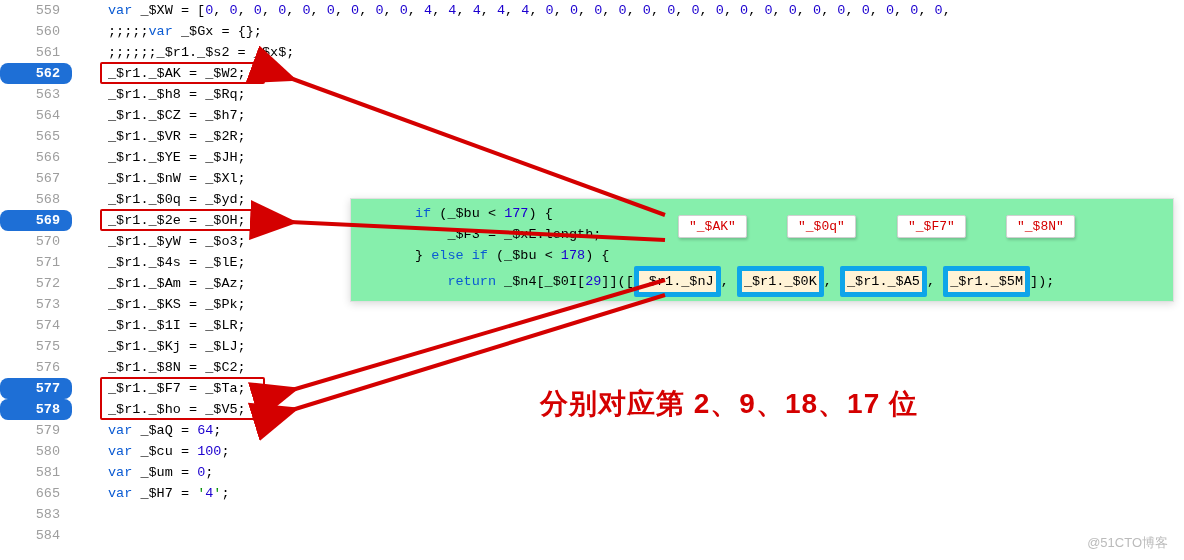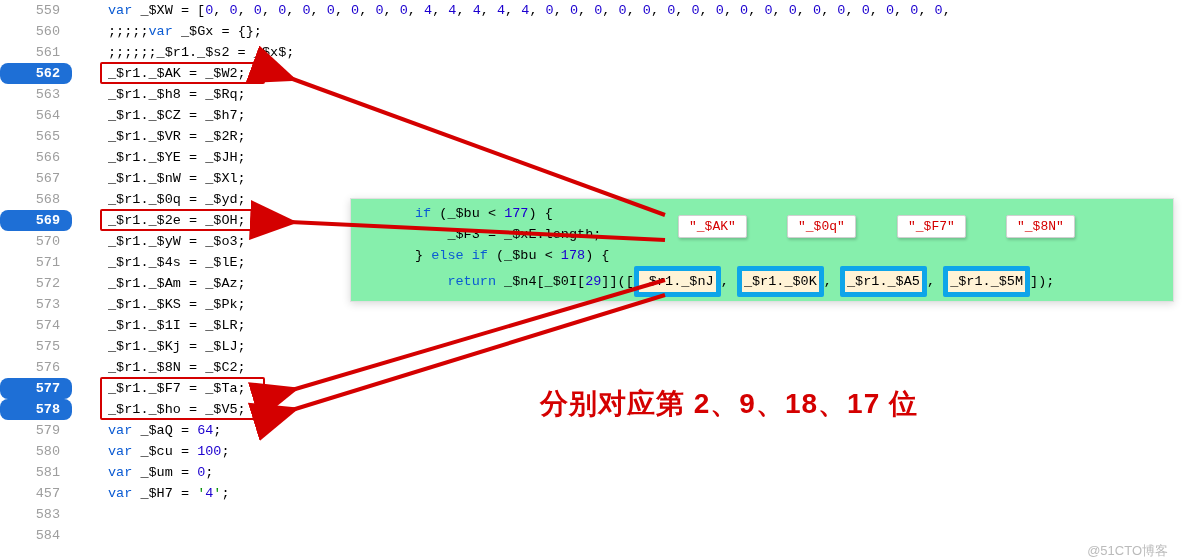--- a/index.html
+++ b/index.html
@@ -101,21 +101,21 @@
     top: 385px;
     font-size: 28px;
     font-weight: 800;
     color: #d40000;
     letter-spacing: 1px;
     font-family: "Microsoft YaHei", "PingFang SC", sans-serif;
   }
   .watermark {
     position: absolute;
     right: 16px;
-    bottom: 0;
+    bottom: 8px;
     color: #bbbbbb;
     font-size: 13px;
     font-family: "Microsoft YaHei", sans-serif;
   }
   svg.arrows {
     position: absolute;
     left: 0; top: 0;
     width: 1184px; height: 560px;
     pointer-events: none;
   }
@@ -141,21 +141,21 @@
       <div class="ln">572</div>
       <div class="ln">573</div>
       <div class="ln">574</div>
       <div class="ln">575</div>
       <div class="ln">576</div>
       <div class="ln hl">577</div>
       <div class="ln hl">578</div>
       <div class="ln">579</div>
       <div class="ln">580</div>
       <div class="ln">581</div>
-      <div class="ln">457</div>
+      <div class="ln">665</div>
       <div class="ln">583</div>
       <div class="ln">584</div>
     </div>
   <div class="code" id="code">
       <div class="row"><span class="kw">var </span><span class="id">_$XW = [<span class="num">0</span>, <span class="num">0</span>, <span class="num">0</span>, <span class="num">0</span>, <span class="num">0</span>, <span class="num">0</span>, <span class="num">0</span>, <span class="num">0</span>, <span class="num">0</span>, <span class="num">4</span>, <span class="num">4</span>, <span class="num">4</span>, <span class="num">4</span>, <span class="num">4</span>, <span class="num">0</span>, <span class="num">0</span>, <span class="num">0</span>, <span class="num">0</span>, <span class="num">0</span>, <span class="num">0</span>, <span class="num">0</span>, <span class="num">0</span>, <span class="num">0</span>, <span class="num">0</span>, <span class="num">0</span>, <span class="num">0</span>, <span class="num">0</span>, <span class="num">0</span>, <span class="num">0</span>, <span class="num">0</span>, <span class="num">0</span>,</span></div>
       <div class="row"><span class="id">;;;;;<span class="kw">var</span> _$Gx = {};</span></div>
       <div class="row"><span class="id">;;;;;;_$r1._$s2 = _$x$;</span></div>
       <div class="row"><span class="id">_$r1._$AK = _$W2;</span></div>
       <div class="row"><span class="id">_$r1._$h8 = _$Rq;</span></div>
       <div class="row"><span class="id">_$r1._$CZ = _$h7;</span></div>

